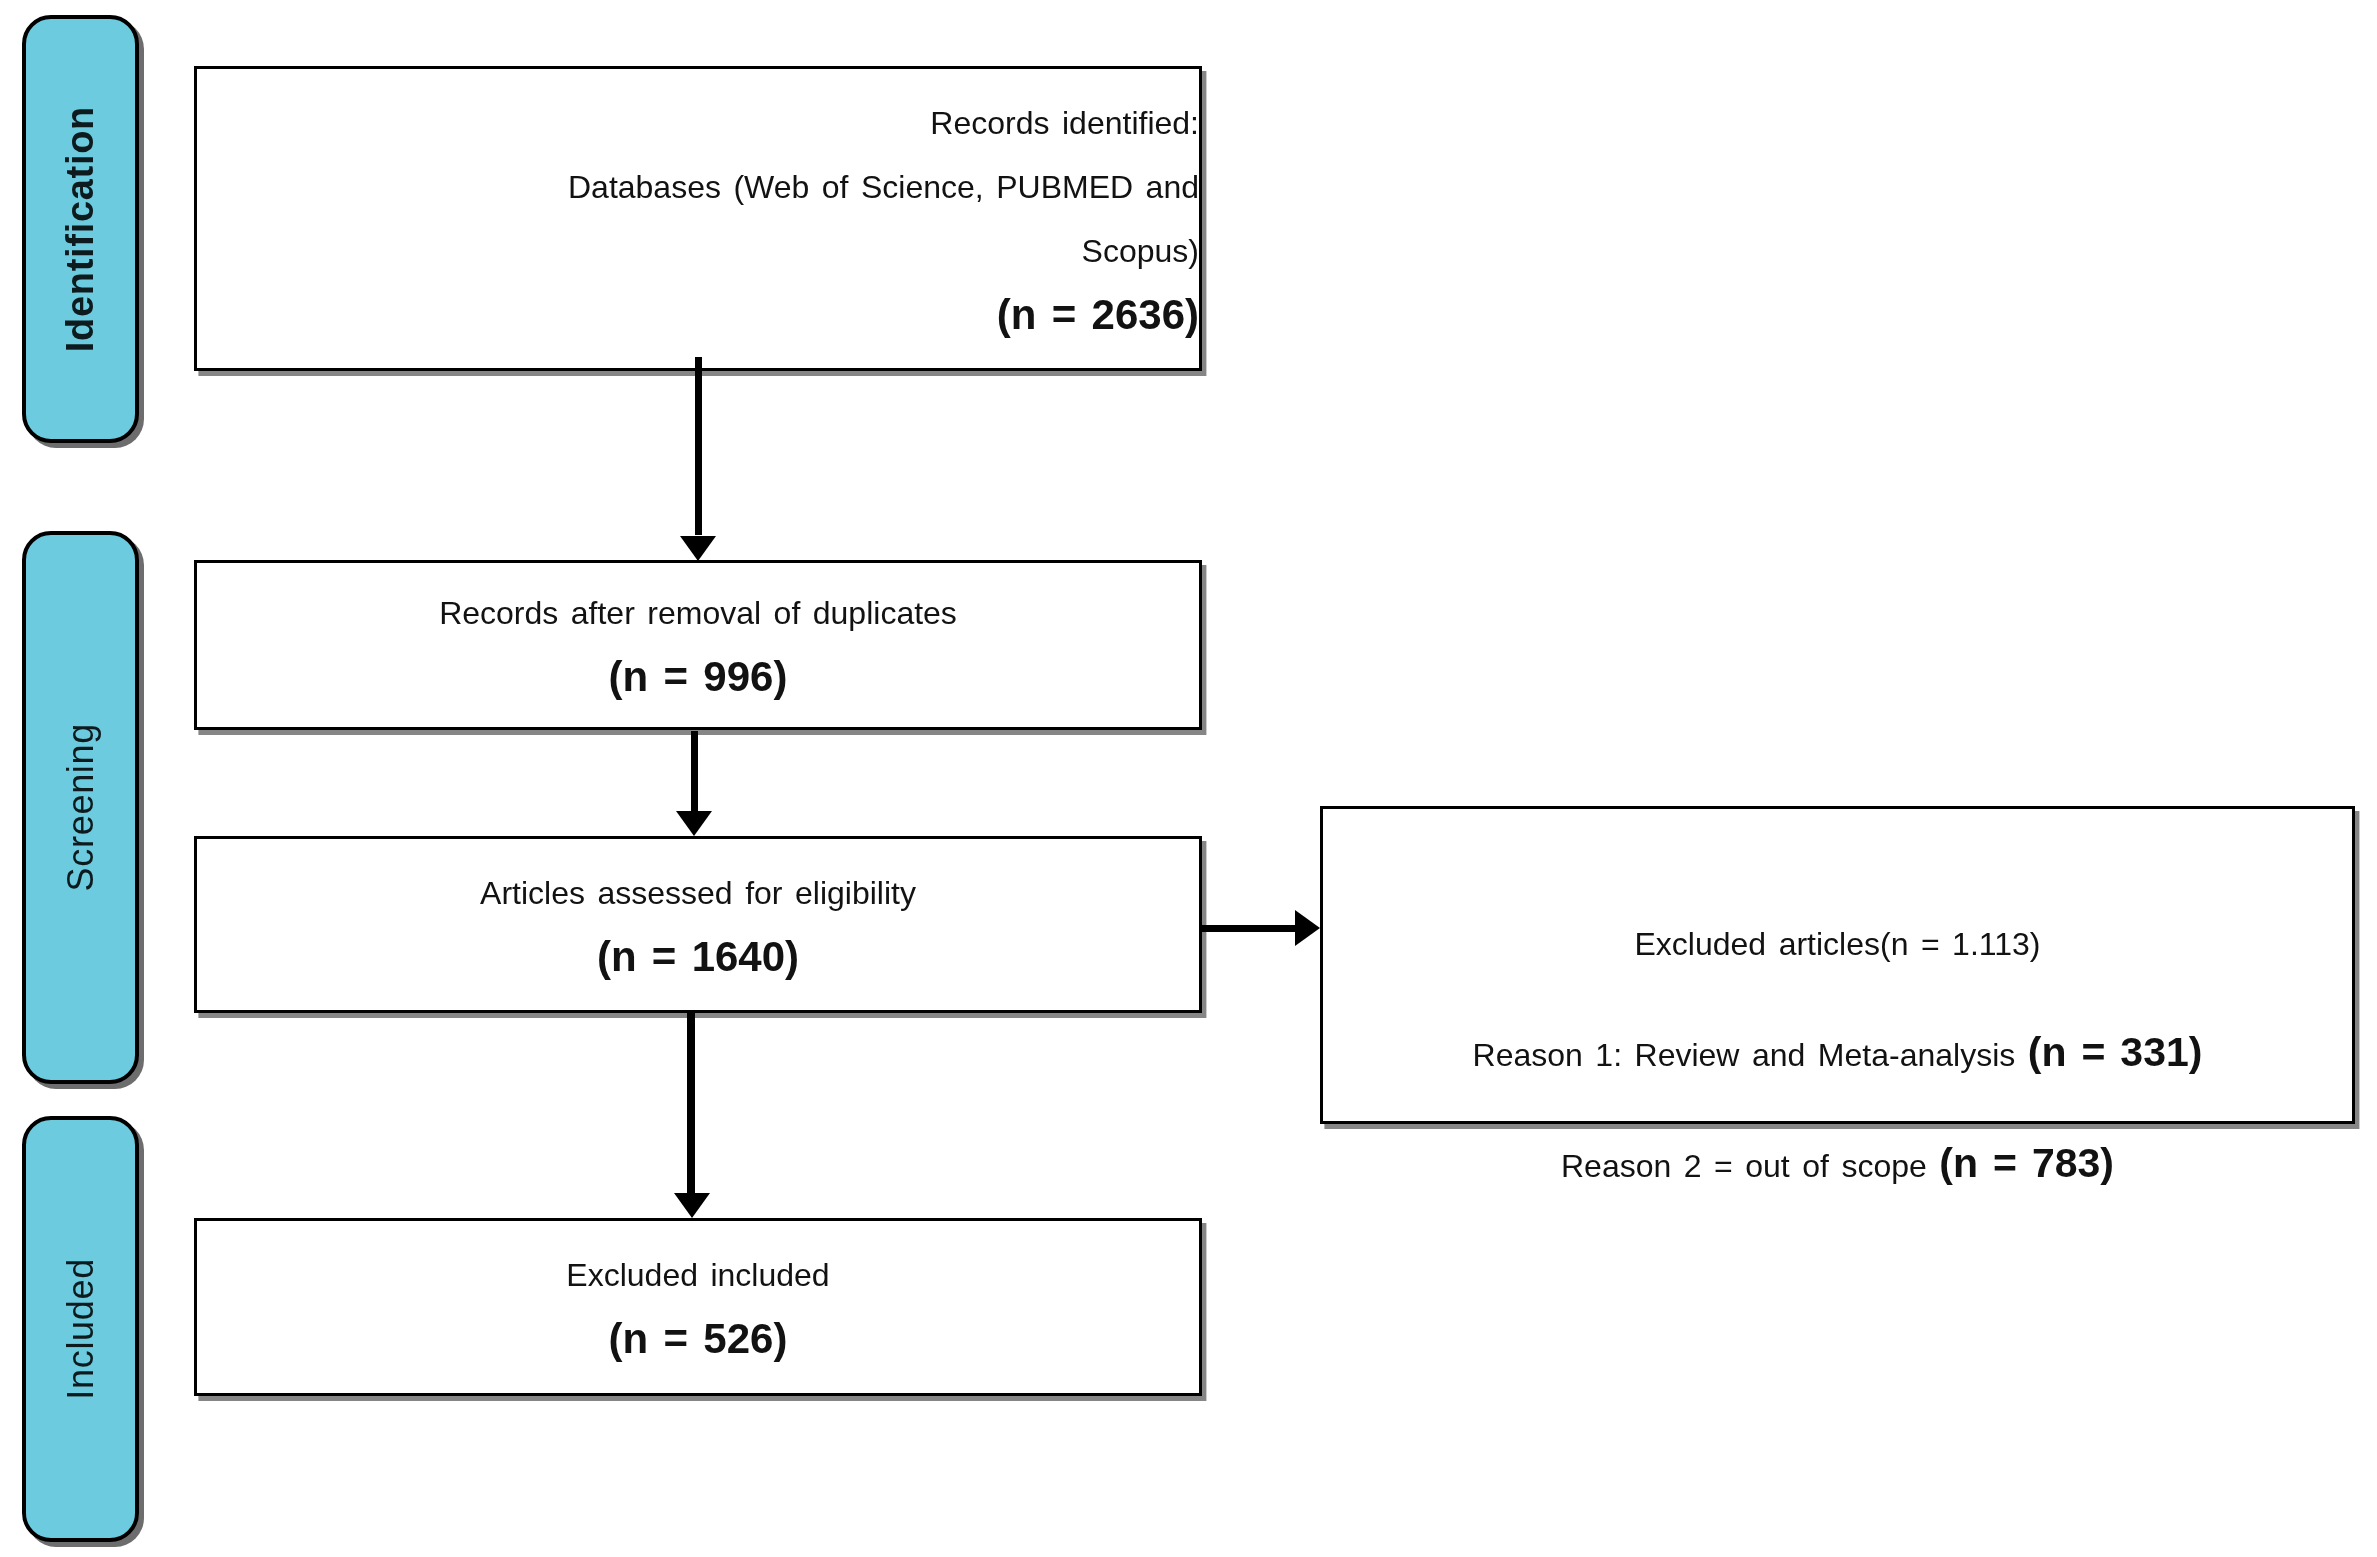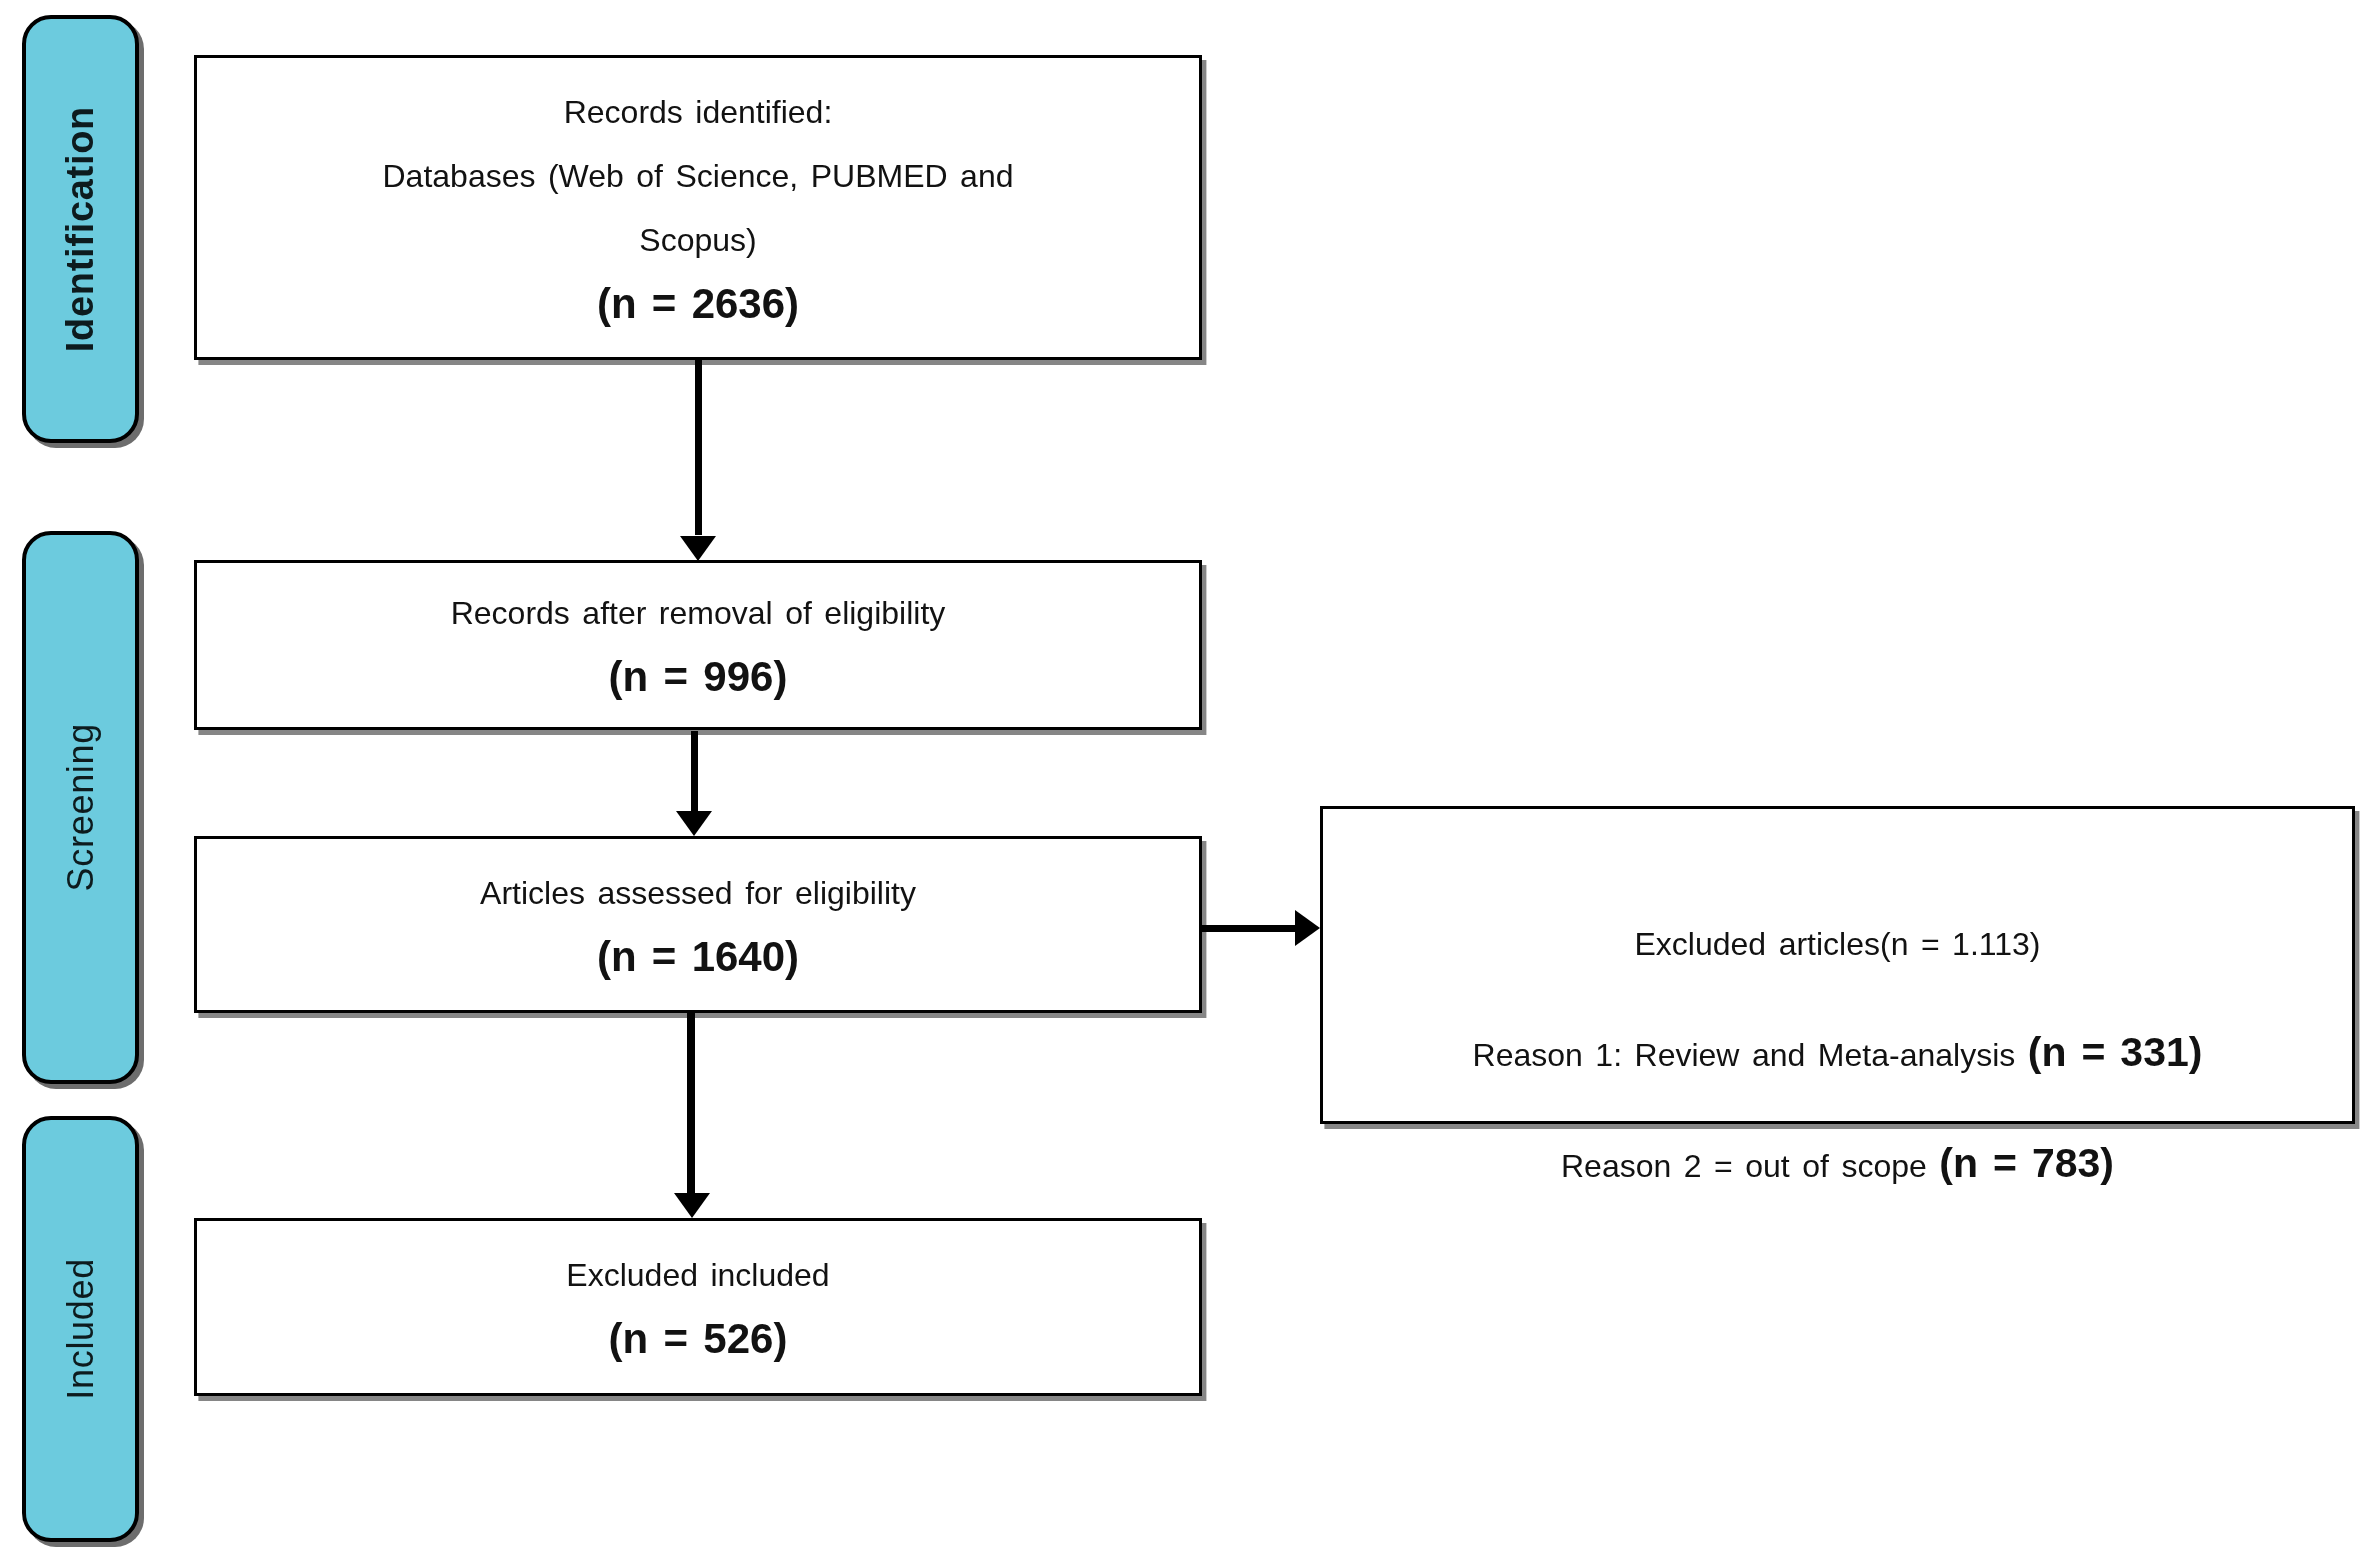--- a/index.html
+++ b/index.html
@@ -95,32 +95,32 @@
   </div>
 
   <div class="stage" style="top:531px; height:553px;">
     <span class="vtext">Screening</span>
   </div>
 
   <div class="stage" style="top:1116px; height:426px;">
     <span class="vtext">Included</span>
   </div>
 
-  <div class="wbox" id="box-identified" style="left:194px; top:55px; width:1008px; height:305px;">
+  <div class="wbox" id="box-identified" style="left:194px; top:66px; width:1008px; height:305px;align-items:flex-end;">
     <div>Records identified:</div>
     <div>Databases (Web of Science, PUBMED and</div>
     <div>Scopus)</div>
     <div class="count">(n = 2636)</div>
   </div>
 
   <div class="aline" style="left:695px; top:357px; width:6.5px; height:178px;"></div>
   <div class="ahead-down" style="left:680px; top:536px;"></div>
 
   <div class="wbox" id="box-duplicates" style="left:194px; top:560px; width:1008px; height:170px;">
-    <div>Records after removal of eligibility</div>
+    <div>Records after removal of duplicates</div>
     <div class="count">(n = 996)</div>
   </div>
 
   <div class="aline" style="left:691px; top:731px; width:6.5px; height:80px;"></div>
   <div class="ahead-down" style="left:676px; top:811px;"></div>
 
   <div class="wbox" id="box-eligibility" style="left:194px; top:836px; width:1008px; height:177px;">
     <div>Articles assessed for eligibility</div>
     <div class="count">(n = 1640)</div>
   </div>

